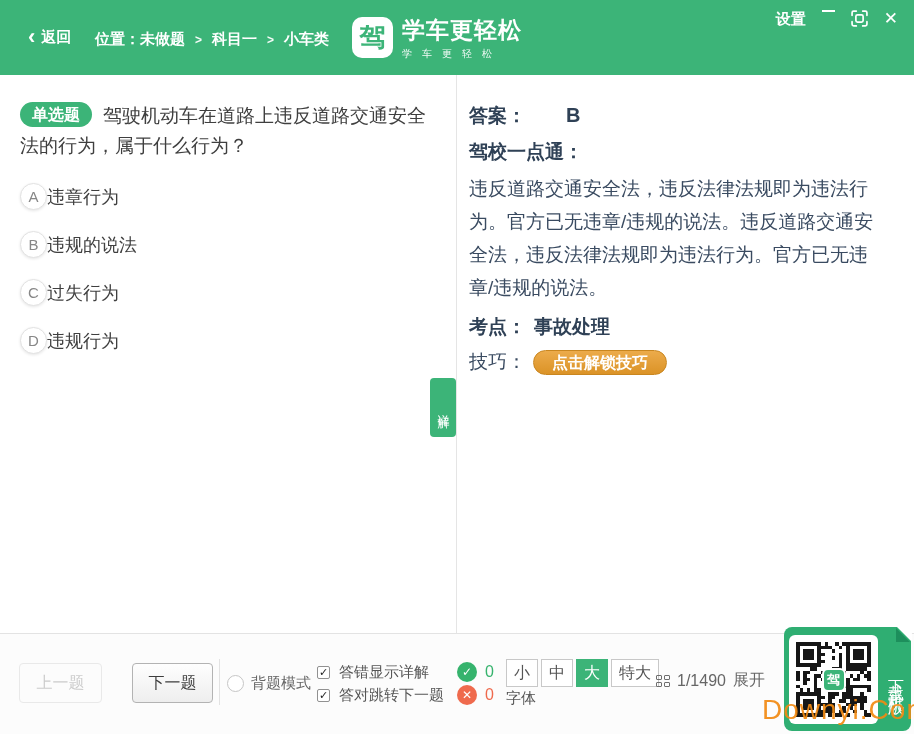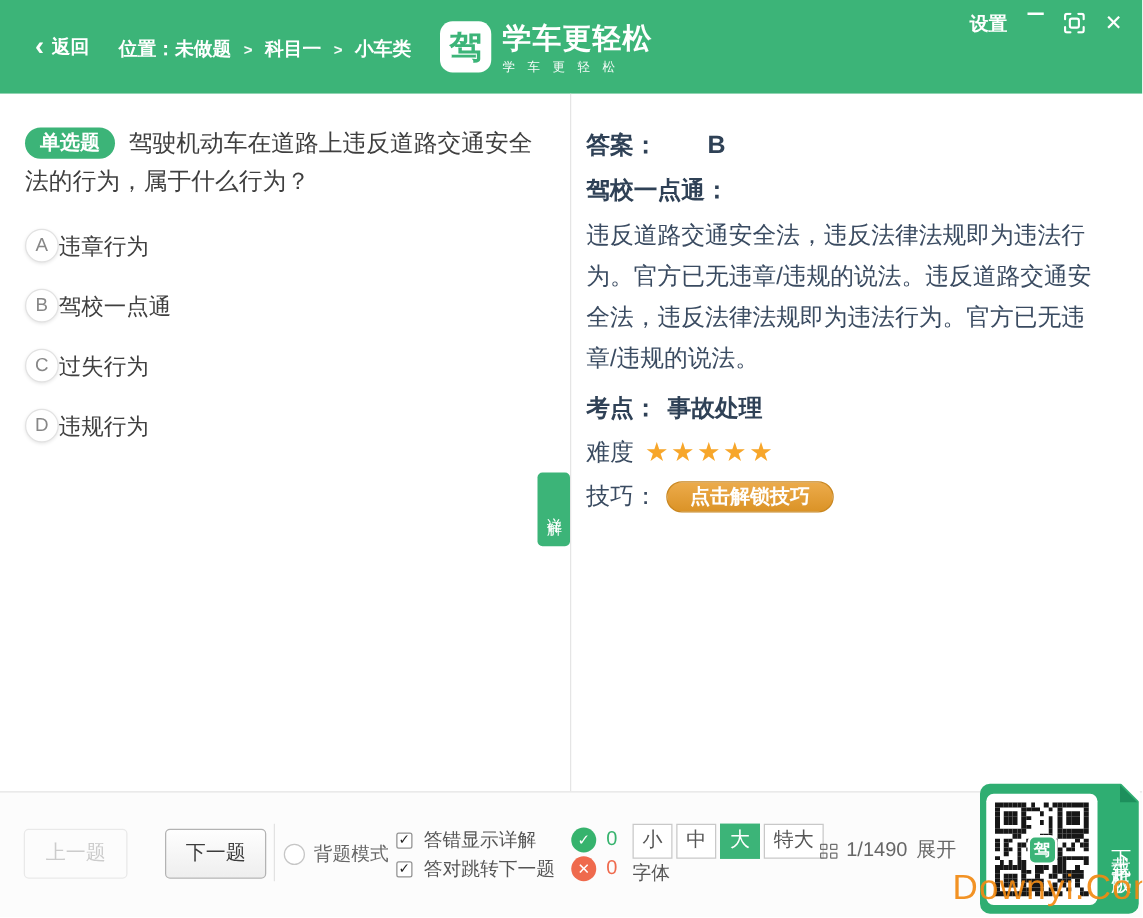--- a/index.html
+++ b/index.html
@@ -134,21 +134,21 @@
   <div class="main" data-name="main-content">
     <div class="qpanel" data-name="question-panel">
       <p class="qtext" data-name="question-text"><span class="qbadge" data-name="question-type-badge">单选题</span><span data-name="question-body">驾驶机动车在道路上违反道路交通安全法的行为，属于什么行为？</span></p>
       <ul class="opts" data-name="options-list">
         <li class="opt" data-name="option-a">
           <span class="opt-circle" data-name="option-a-letter">A</span>
           <span class="opt-label" data-name="option-a-label">违章行为</span>
         </li>
         <li class="opt" data-name="option-b">
           <span class="opt-circle" data-name="option-b-letter">B</span>
-          <span class="opt-label" data-name="option-b-label">驾校一点通</span>
+          <span class="opt-label" data-name="option-b-label">违规的说法</span>
         </li>
         <li class="opt" data-name="option-c">
           <span class="opt-circle" data-name="option-c-letter">C</span>
           <span class="opt-label" data-name="option-c-label">过失行为</span>
         </li>
         <li class="opt" data-name="option-d">
           <span class="opt-circle" data-name="option-d-letter">D</span>
           <span class="opt-label" data-name="option-d-label">违规行为</span>
         </li>
       </ul>
@@ -159,24 +159,20 @@
 
     <div class="apanel" data-name="answer-panel">
       <div class="ans-row" data-name="answer-row">
         <span data-name="answer-label">答案：</span><span class="ans-val" data-name="answer-value">B</span>
       </div>
       <div class="official" data-name="official-label">驾校一点通：</div>
       <p class="expl" data-name="explanation-text">违反道路交通安全法，违反法律法规即为违法行为。官方已无违章/违规的说法。违反道路交通安全法，违反法律法规即为违法行为。官方已无违章/违规的说法。</p>
       <div class="kp-row" data-name="keypoint-row">
         <span data-name="keypoint-label">考点：</span><span class="kp-val" data-name="keypoint-value">事故处理</span>
       </div>
-      <div class="diff-row" data-name="difficulty-row">
-        <span data-name="difficulty-label">难度</span>
-        <span class="stars" data-name="difficulty-stars-icon">★★★★★</span>
-      </div>
       <div class="tip-row" data-name="tip-row">
         <span data-name="tip-label">技巧：</span>
         <span class="tip-btn" data-name="unlock-tip-button">点击解锁技巧</span>
       </div>
     </div>
   </div>
 
   <div class="footer" data-name="footer-bar">
     <div class="btn btn-prev" data-name="prev-question-button">上一题</div>
     <div class="btn btn-next" data-name="next-question-button">下一题</div>

